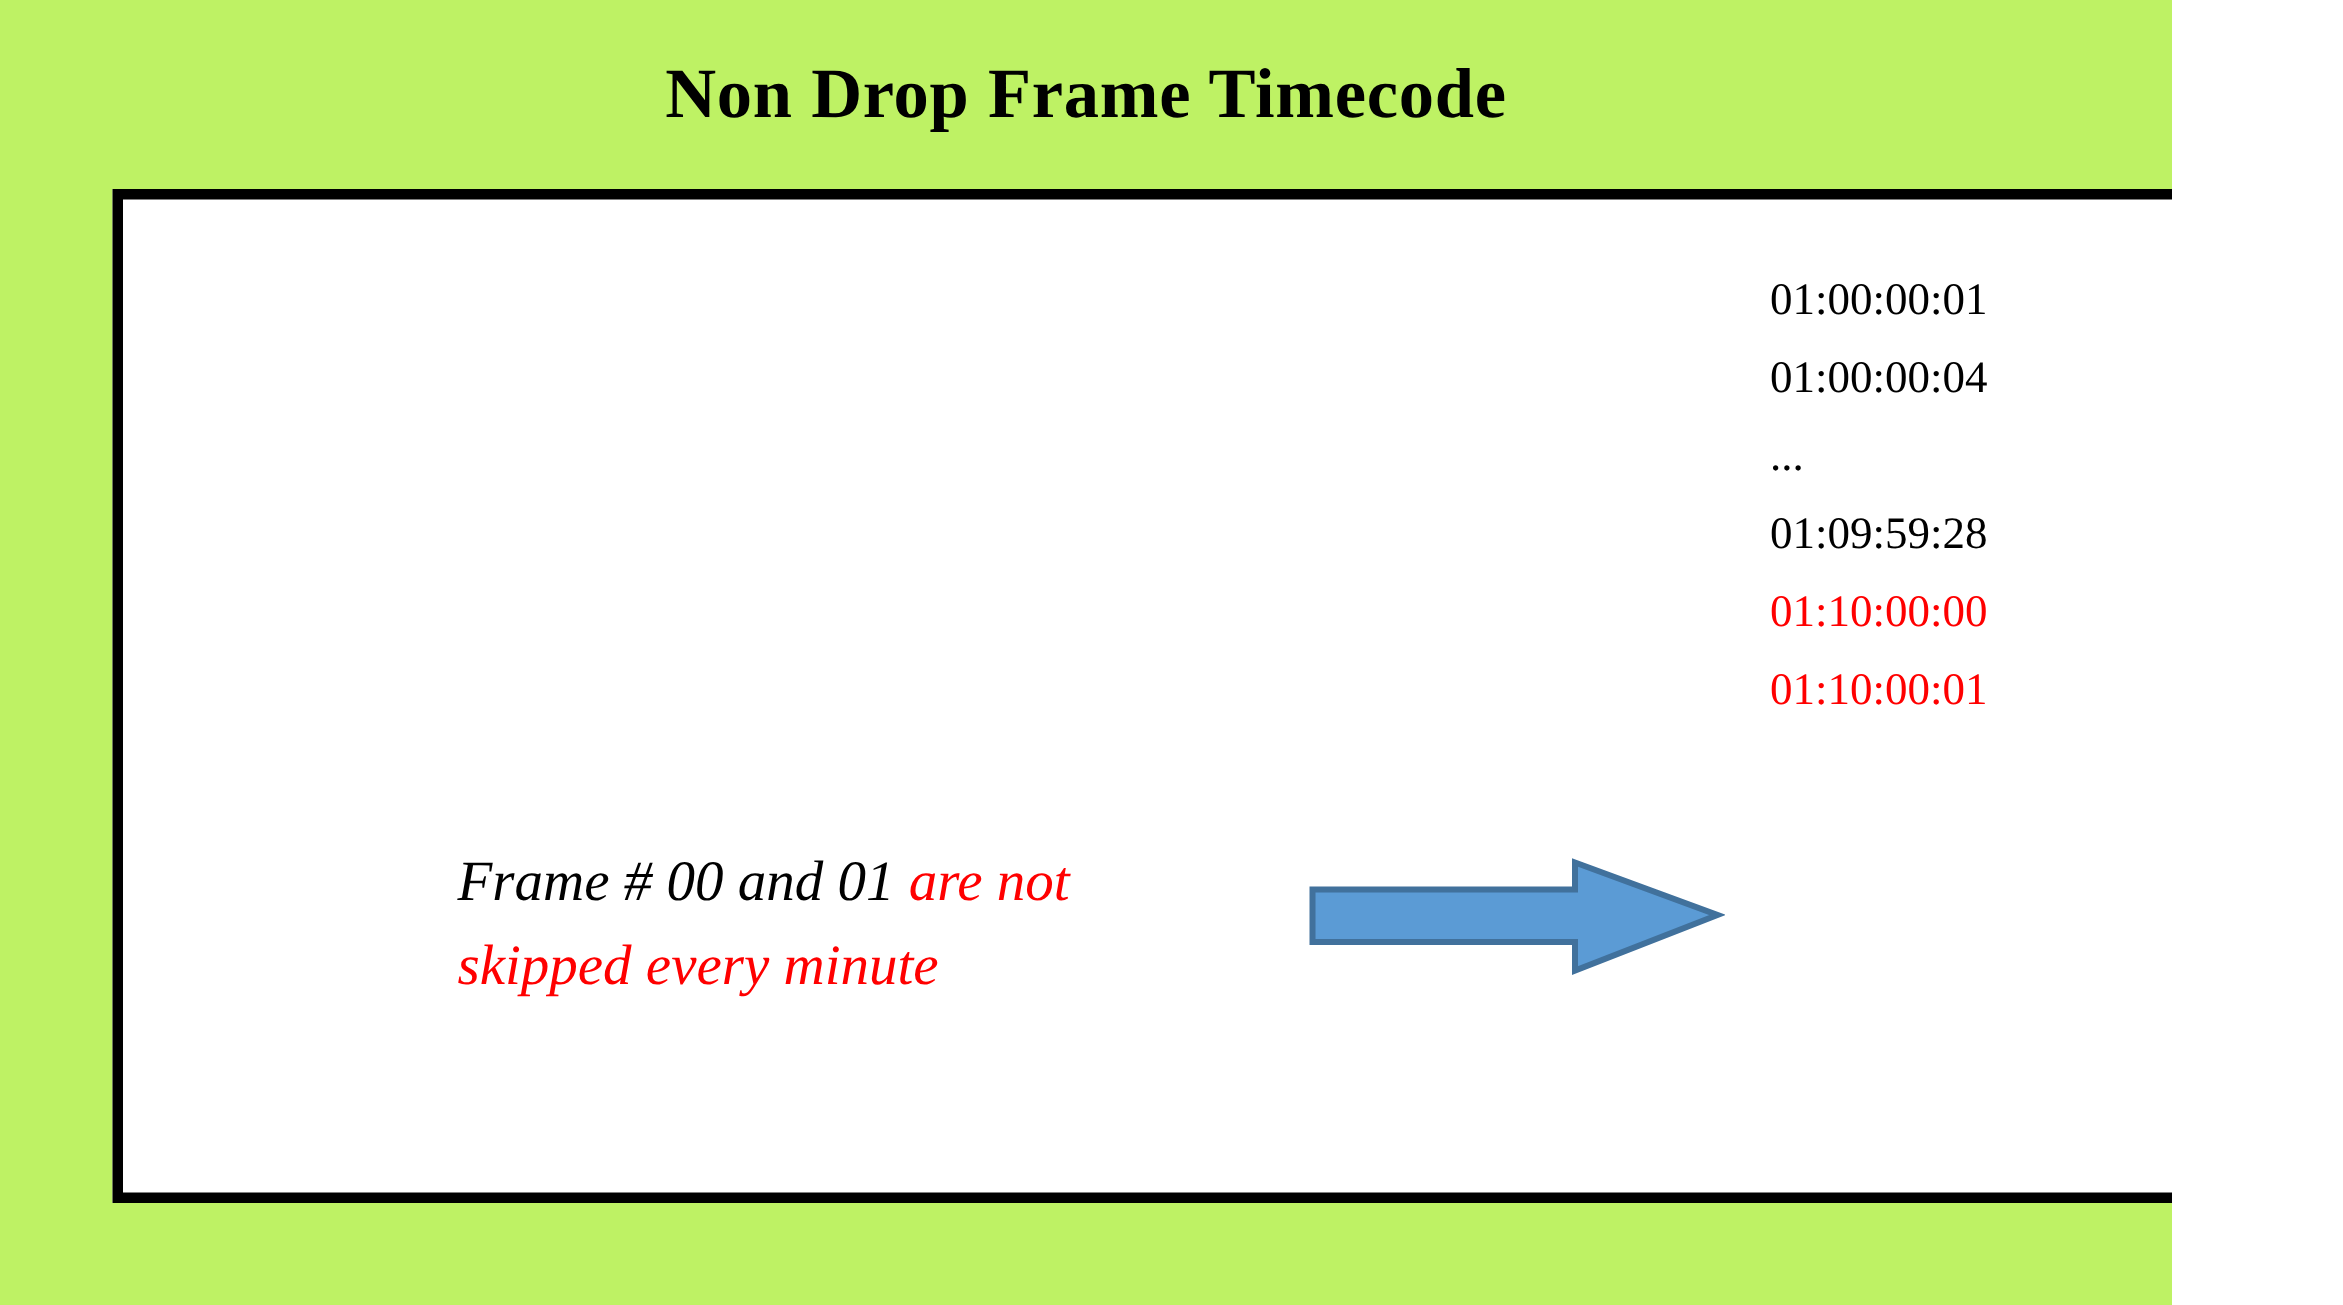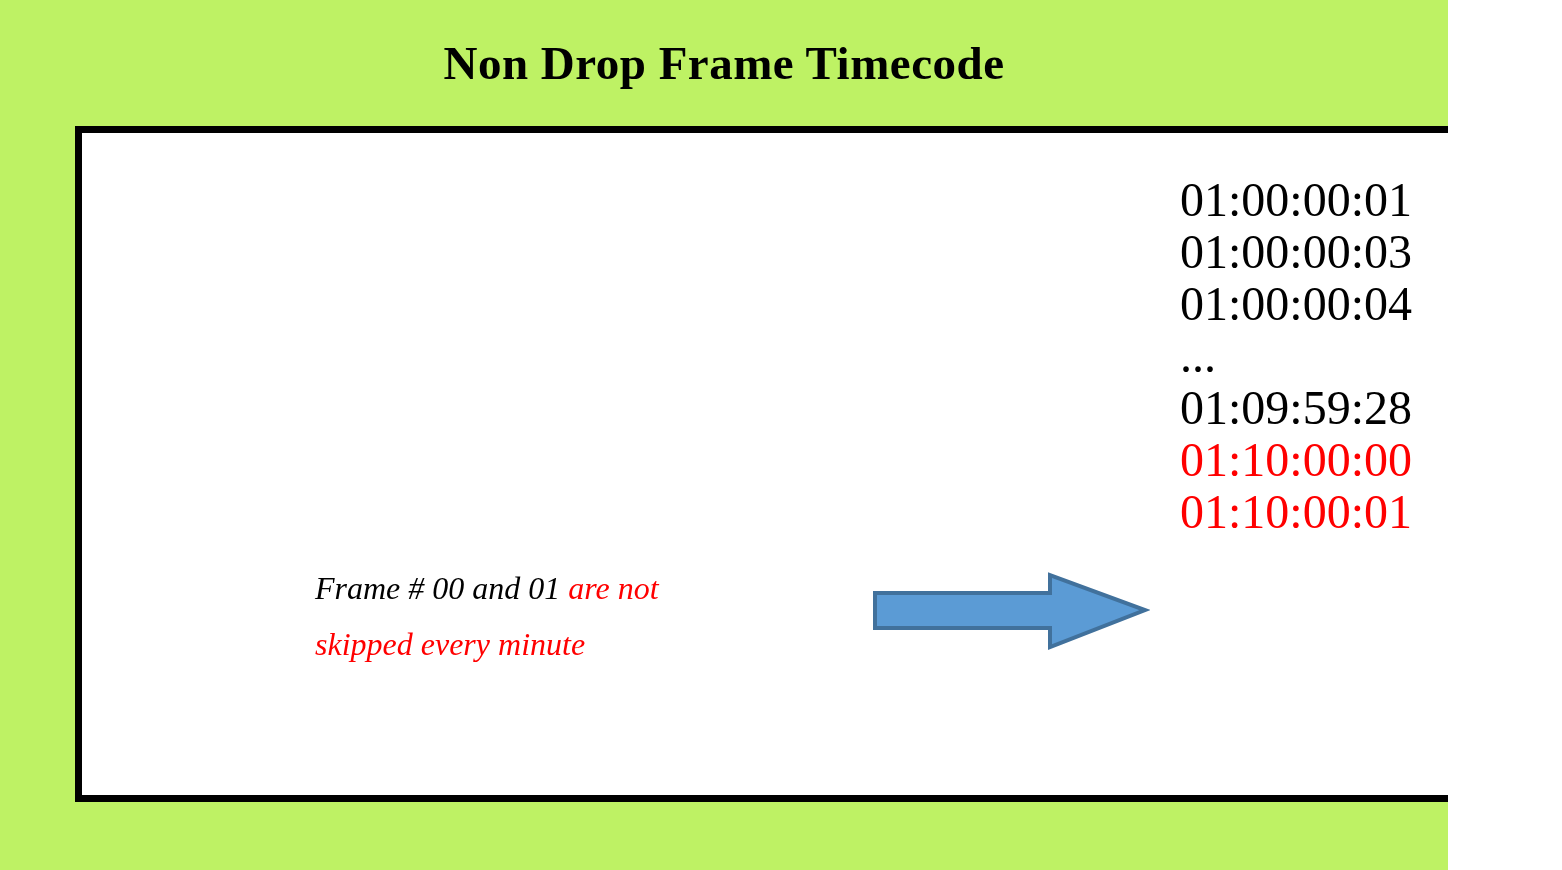--- a/index.html
+++ b/index.html
@@ -34,33 +34,33 @@
     width: 1422px;
     height: 676px;
     border: 7px solid #000000;
     box-sizing: border-box;
     background: #ffffff;
   }
   .tc-list {
     position: absolute;
     left: 1180px;
     top: 174px;
-    font-size: 48px;
+    font-size: 30px;
     line-height: 52px;
     color: #000000;
     white-space: nowrap;
   }
   .tc-row { height: 52px; }
   .red { color: var(--red, #FF0000); }
   .annotation {
     position: absolute;
-    left: 315px;
+    left: 305px;
     top: 560px;
     width: 600px;
-    font-size: 32px;
+    font-size: 38px;
     font-style: italic;
     line-height: 56px;
     color: #000000;
     white-space: nowrap;
   }
   .arrow-svg {
     position: absolute;
     left: 872px;
     top: 572px;
     width: 278px;
@@ -75,21 +75,20 @@
 <body>
 
 <div class="page">
 
   <h1 class="title">Non Drop Frame Timecode</h1>
 
   <div class="box"></div>
 
   <div class="tc-list">
     <div class="tc-row">01:00:00:01</div>
-    <div class="tc-row">01:00:00:03</div>
     <div class="tc-row">01:00:00:04</div>
     <div class="tc-row">...</div>
     <div class="tc-row">01:09:59:28</div>
     <div class="tc-row red">01:10:00:00</div>
     <div class="tc-row red">01:10:00:01</div>
   </div>
 
   <div class="annotation">
     <div class="ann-line"><span>Frame # 00 and 01</span> <span class="red">are not</span></div>
     <div class="ann-line red"><span>skipped every minute</span></div>

